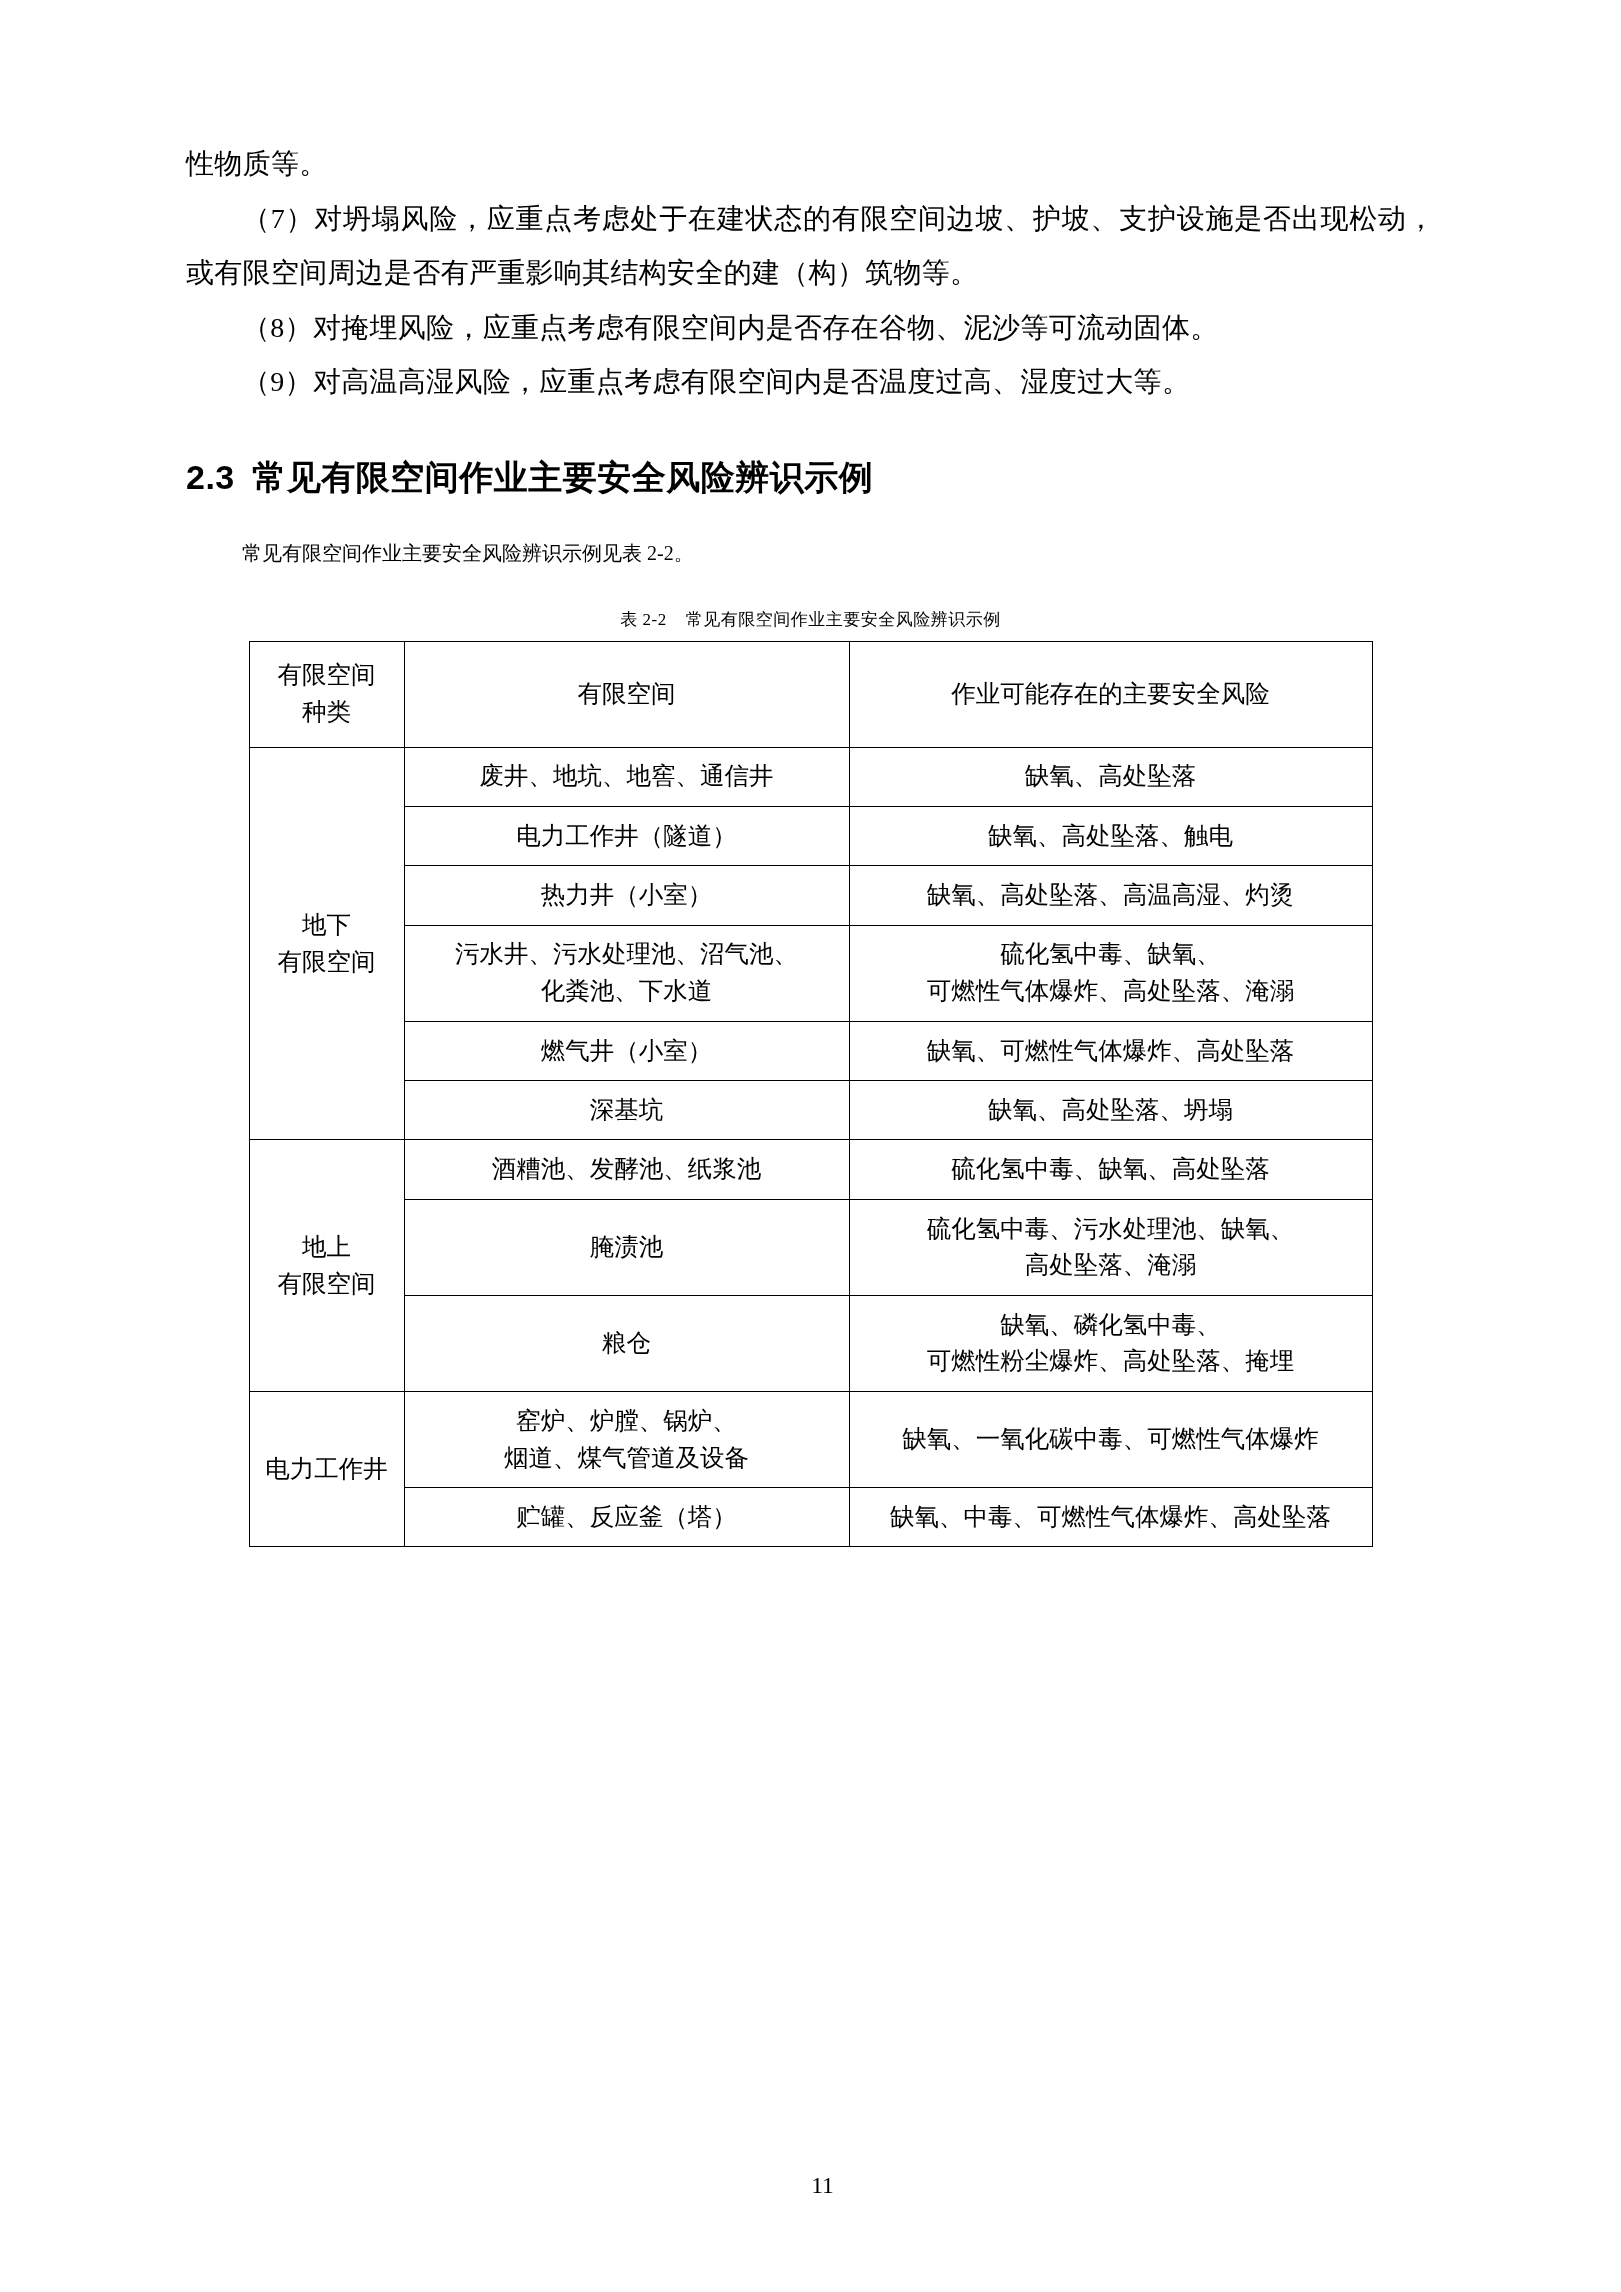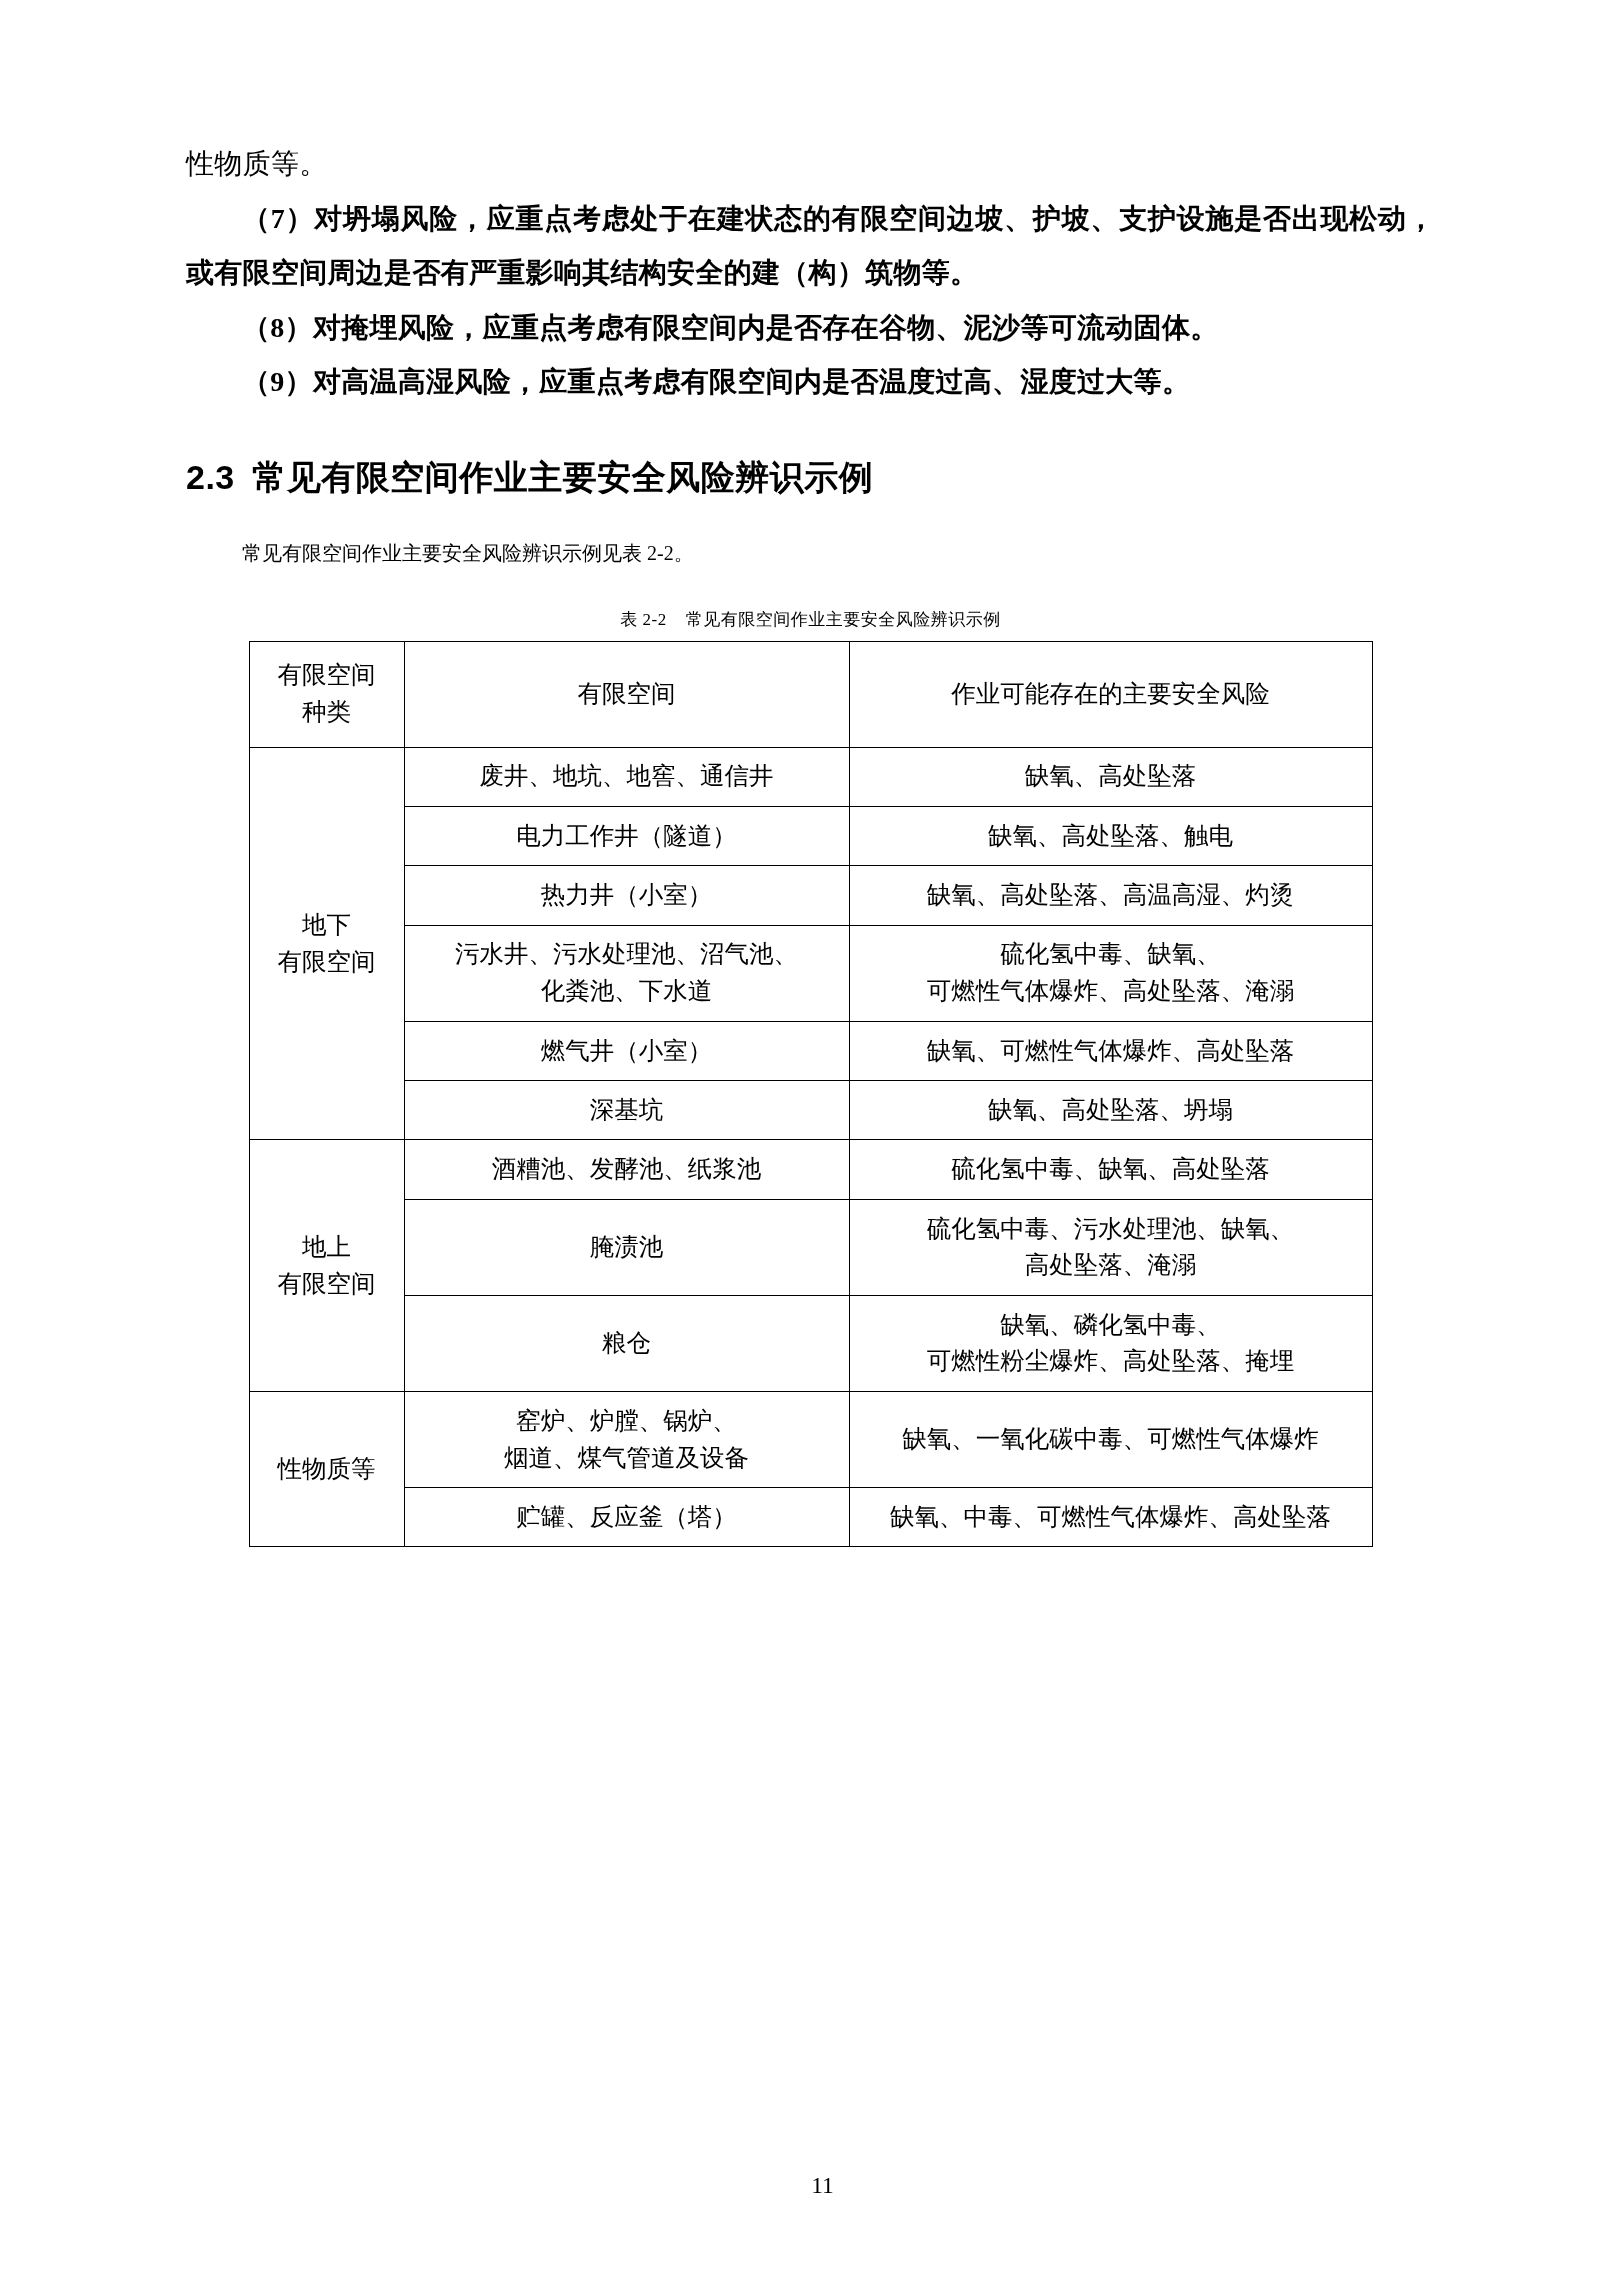--- a/index.html
+++ b/index.html
@@ -24,21 +24,20 @@
   }
   .para {
     font-size: 28px;
     line-height: 1.95;
     text-align: justify;
     margin: 0;
     letter-spacing: 0.3px;
   }
   .para.indent {
     text-indent: 56px;
-    font-weight: bold;
   }
   .heading {
     font-family: "Liberation Sans", "DejaVu Sans", sans-serif;
     font-size: 34px;
     font-weight: bold;
     margin: 45px 0 33px 0;
     letter-spacing: 0.5px;
   }
   .heading .num {
     margin-right: 17.6px;
@@ -177,21 +176,21 @@
       <tr>
         <td>粮仓</td>
         <td class="cell-two-line">
           <div>缺氧、磷化氢中毒、</div>
           <div>可燃性粉尘爆炸、高处坠落、掩埋</div>
         </td>
       </tr>
 
       <tr>
         <td rowspan="2">
-          <div>性物质等</div>
+          <div>电力工作井</div>
         </td>
         <td class="cell-two-line">
           <div>窑炉、炉膛、锅炉、</div>
           <div>烟道、煤气管道及设备</div>
         </td>
         <td>缺氧、一氧化碳中毒、可燃性气体爆炸</td>
       </tr>
       <tr>
         <td>贮罐、反应釜（塔）</td>
         <td>缺氧、中毒、可燃性气体爆炸、高处坠落</td>

